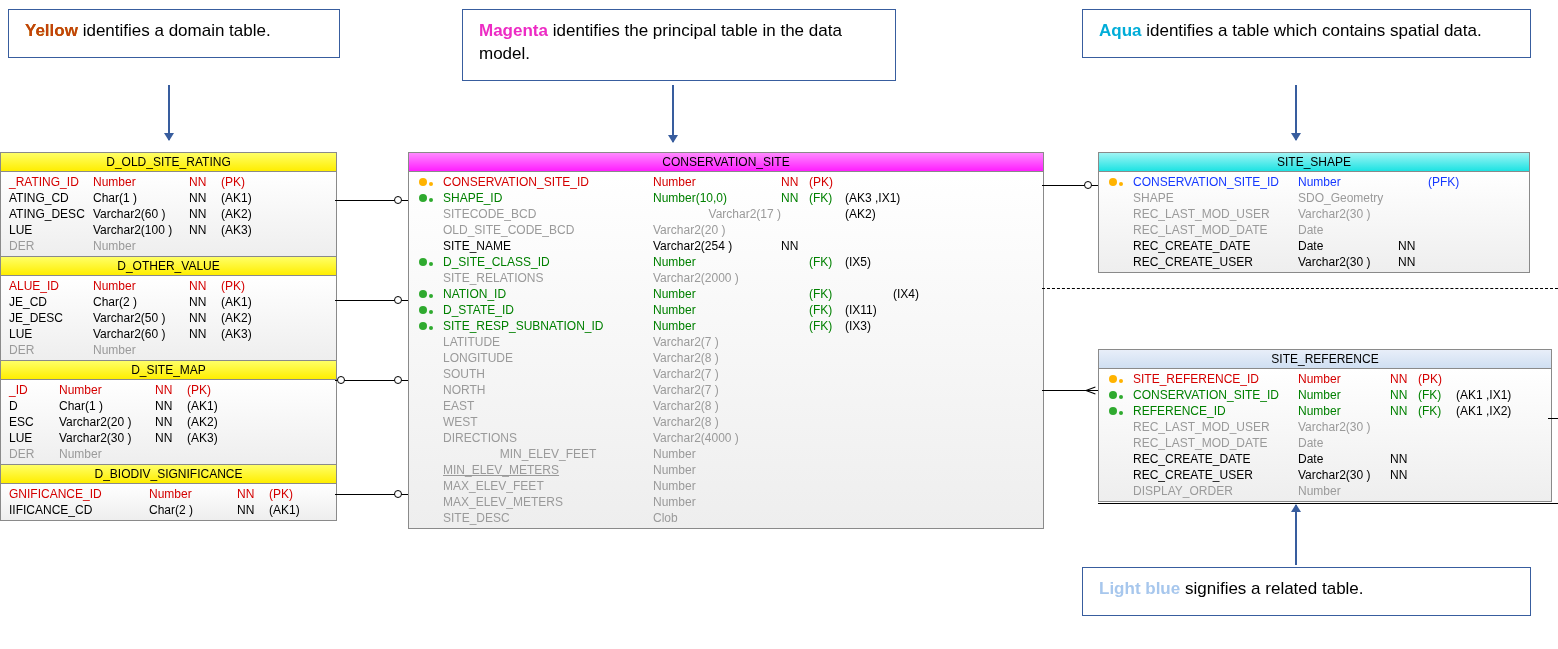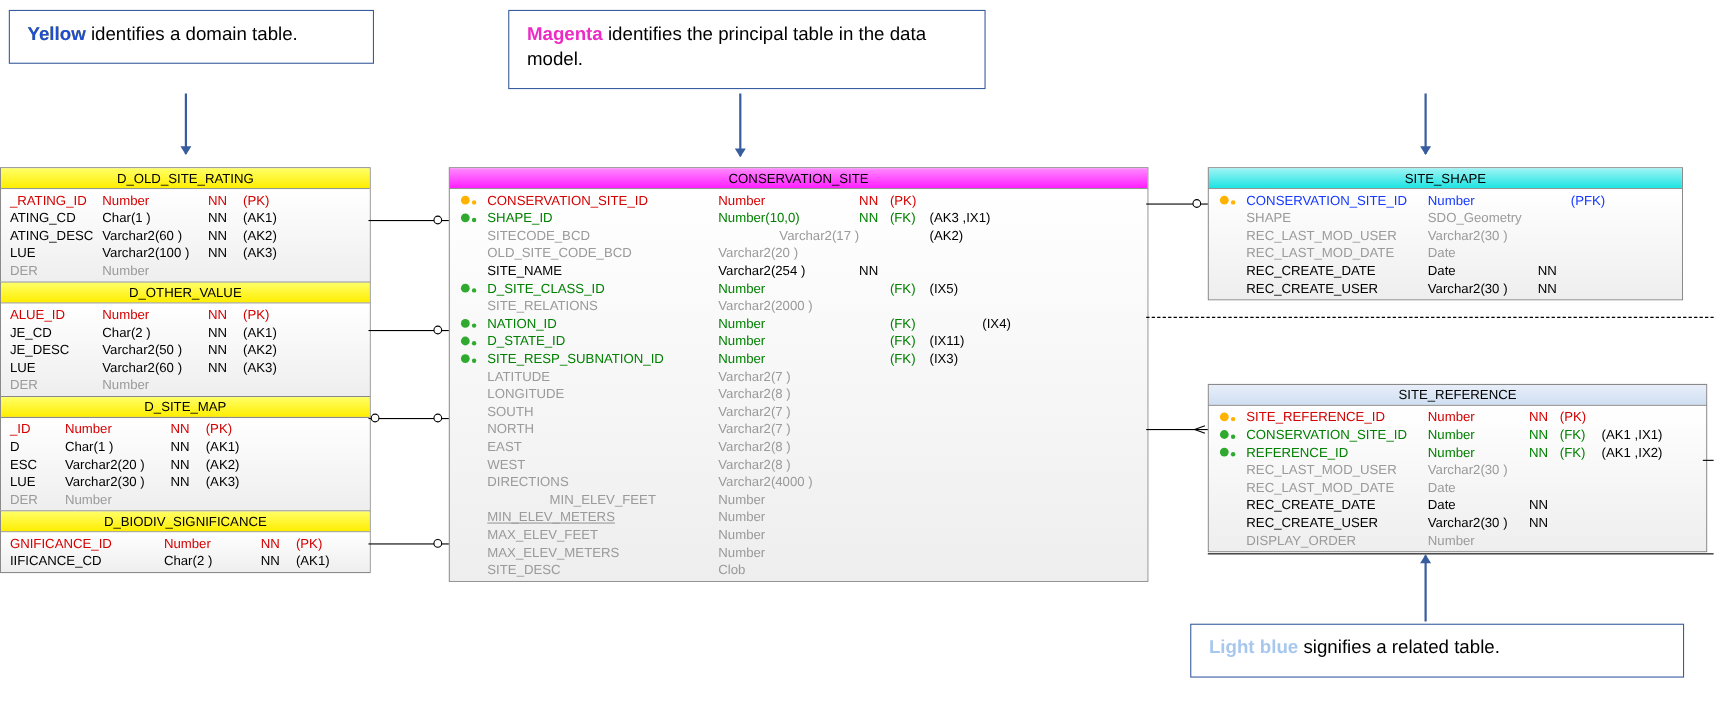--- a/index.html
+++ b/index.html
@@ -1,19 +1,19 @@
 <!DOCTYPE html>
 <html><head>
 <meta charset="utf-8">
 <style>
   html,body{margin:0;padding:0;font-family:Arial,Helvetica,sans-serif;font-size:12px;color:#000;background:#fff;width:1558px;height:649px;overflow:hidden}
   .canvas{position:relative;width:1558px;height:649px}
   
   .callout{position:absolute;border:1.5px solid #385d9e;background:#fff;padding:10px 16px 14px 16px;font-size:17px;line-height:1.35}
-  .callout b.yellow{color:#1d4ed8;text-shadow:0 0 0 #bfa600}
+  .callout b.yellow{color:#c2410c;text-shadow:0 0 0 #bfa600}
   .callout b.magenta{color:#ed2bc4}
   .callout b.aqua{color:#00add8}
   .callout b.lightblue{color:#a7c7ed}
   
   .vline{position:absolute;width:2px;background:#385d9e}
   .vline::after{content:"";position:absolute;left:-4px;bottom:-1px;width:0;height:0;border-left:5px solid transparent;border-right:5px solid transparent;border-top:8px solid #385d9e}
   .vline.up::after{top:-1px;bottom:auto;border-top:none;border-bottom:8px solid #385d9e}
   
   .tbl{position:absolute;border:1px solid #8a8a8a;background:#fff;font-size:12px}
   .tbl .hdr{text-align:center;font-size:12px;padding:2px 0;border-bottom:1px solid #8a8a8a}
@@ -48,20 +48,23 @@
 <div class="callout" style="left:8px;top:9px;width:298px">
   <b class="yellow">Yellow</b><span> identifies a domain table.</span>
 </div>
 <div class="vline" style="left:168px;top:85px;height:55px"></div>
 
 <div class="callout" style="left:462px;top:9px;width:400px">
   <b class="magenta">Magenta</b><span> identifies the principal table in the data model.</span>
 </div>
 <div class="vline" style="left:672px;top:85px;height:57px"></div>
 
+<div class="callout" style="left:1082px;top:9px;width:415px">
+  <b class="aqua">Aqua</b><span> identifies a table which contains spatial data.</span>
+</div>
 <div class="vline" style="left:1295px;top:85px;height:55px"></div>
 
 <div class="callout" style="left:1082px;top:567px;width:415px">
   <b class="lightblue">Light blue</b><span> signifies a related table.</span>
 </div>
 <div class="vline up" style="left:1295px;top:505px;height:60px"></div>
 
 <div class="tbl" style="left:0;top:152px;width:335px">
   <div class="hdr yellow">D_OLD_SITE_RATING</div>
   <div class="body">

